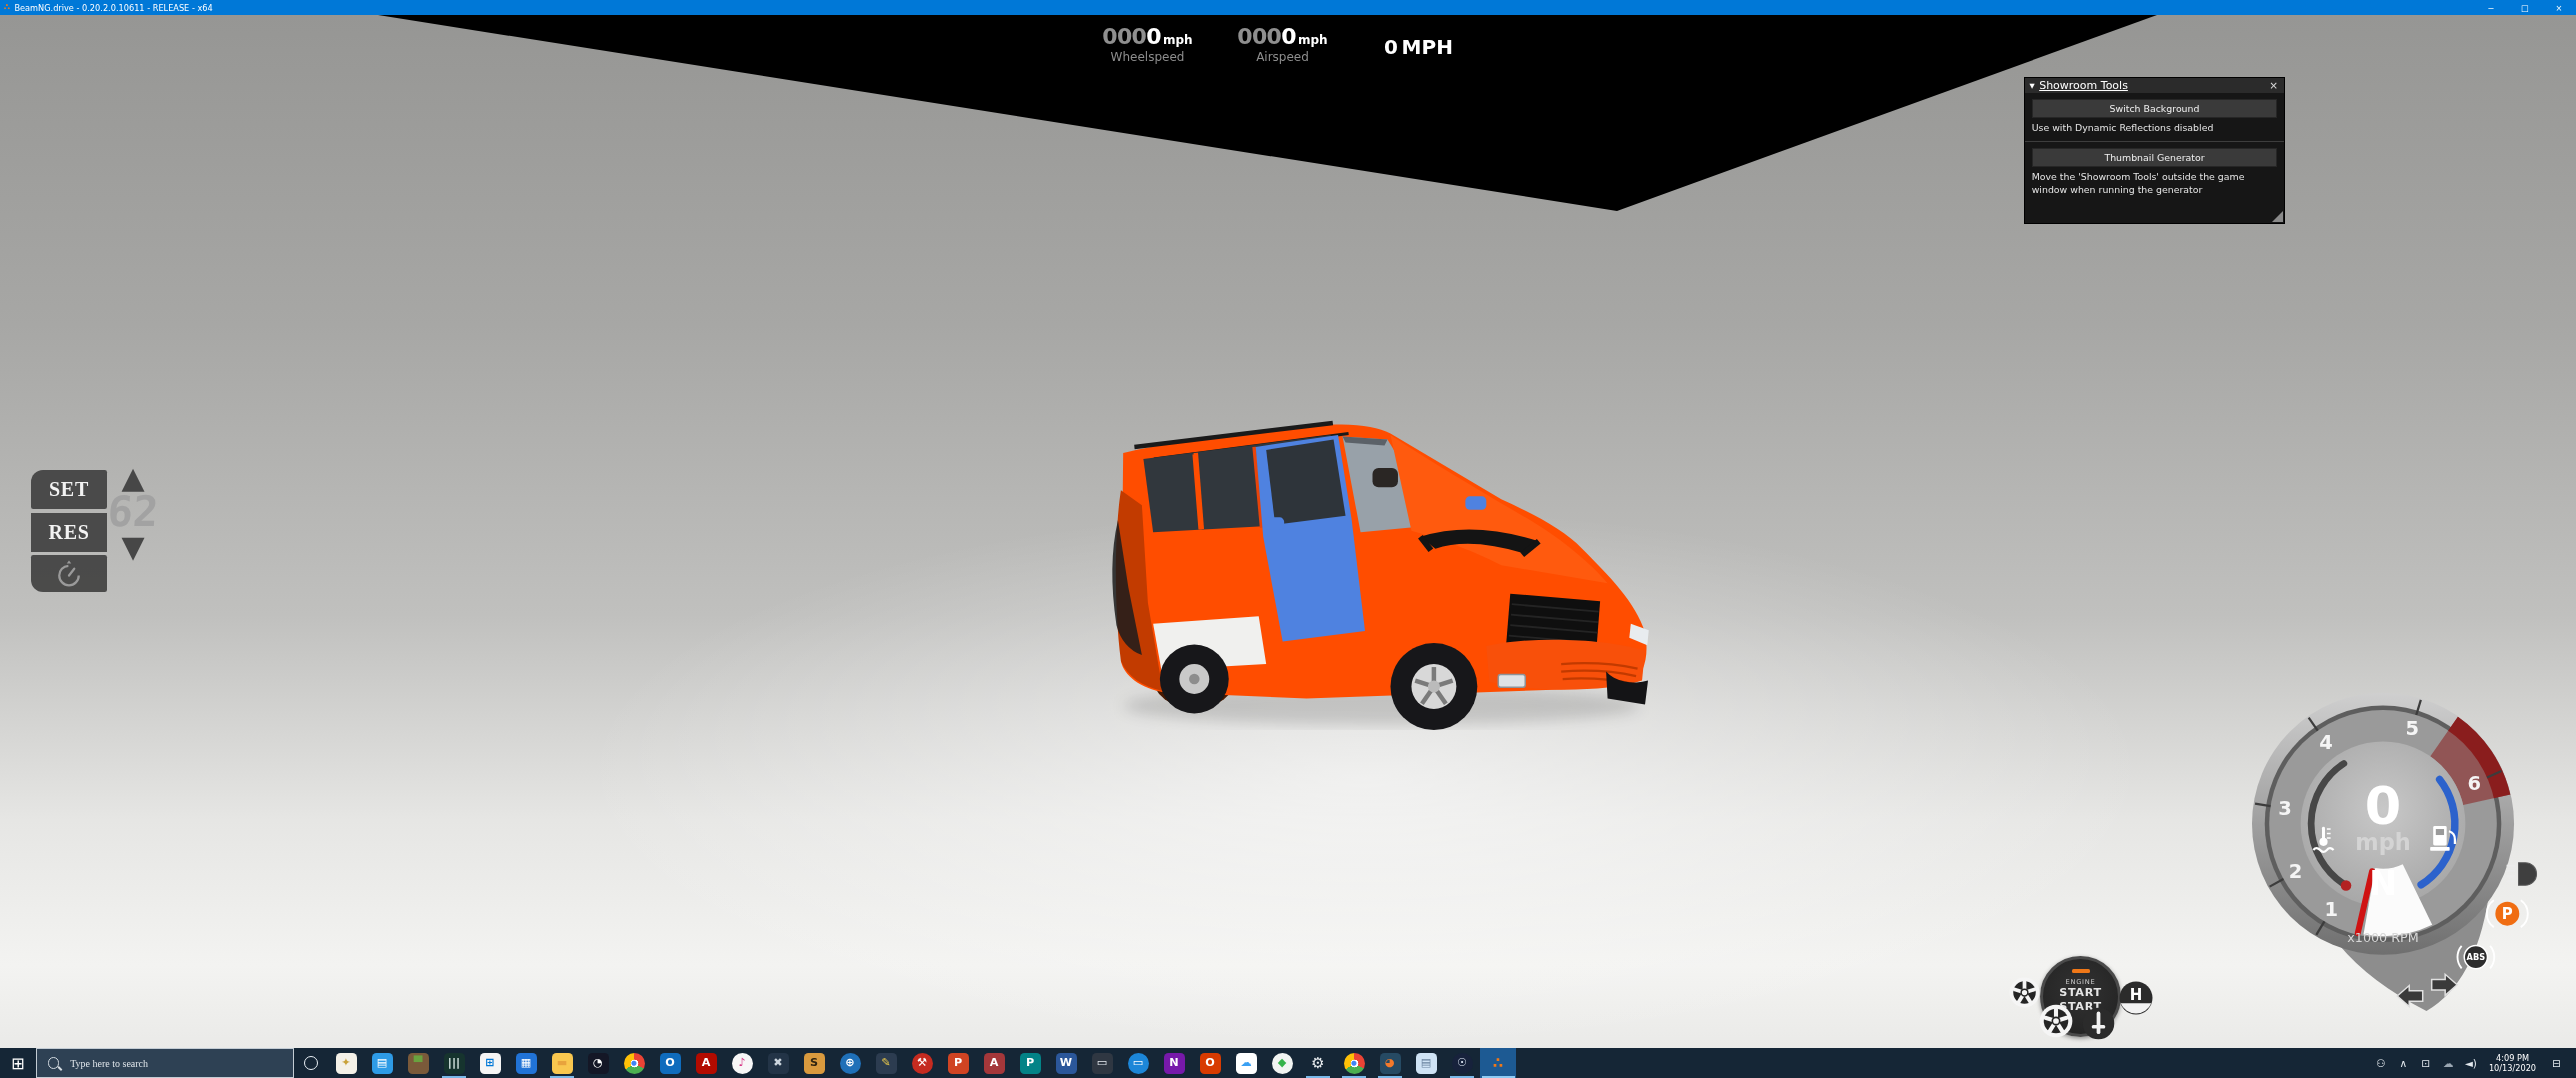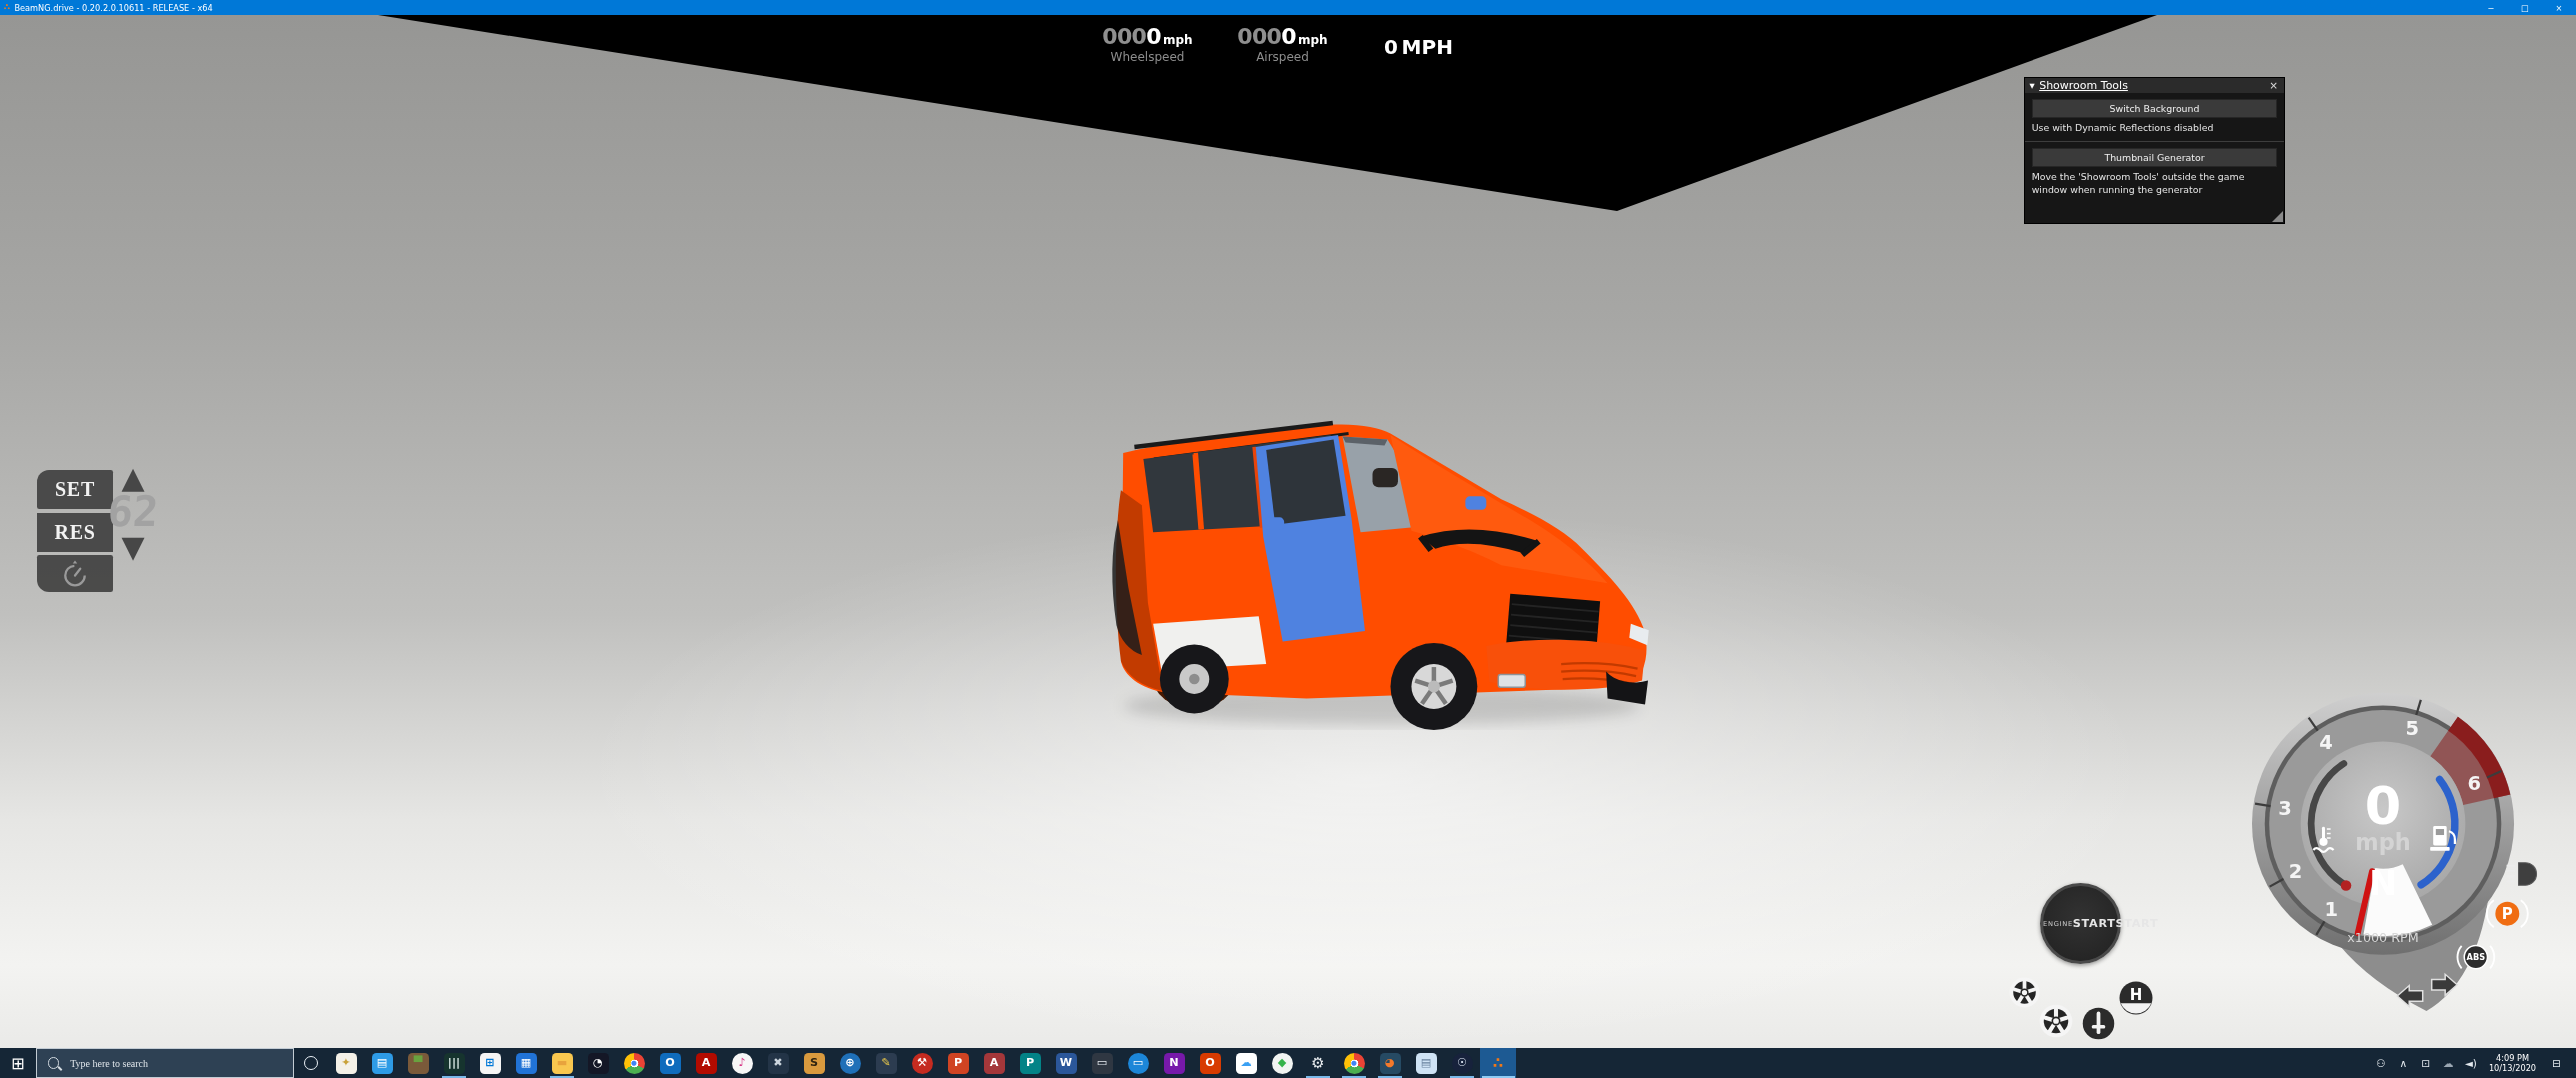--- a/index.html
+++ b/index.html
@@ -42,36 +42,36 @@
   .srt-body{padding:6px 6.7px 0 6.7px;}
   .srt-btn{height:16.5px;background:#3a3a3a;border:0.7px solid #262626;color:#efefef;
            display:flex;align-items:center;justify-content:center;font-size:9.4px;margin-bottom:4.5px;text-align:center;}
   .srt-note{color:#e4e4e4;font-size:9.4px;line-height:1.35;margin-bottom:6px;}
   .srt-div{border-top:0.7px solid #3d3d3d;margin:1.5px -6.7px 6.7px -6.7px;}
   .srt-grip{position:absolute;right:0.7px;bottom:0.7px;width:0;height:0;
             border-left:11.2px solid transparent;border-bottom:11.2px solid #8a8a8a;}
 
   
   .cruise{position:absolute;left:19px;top:449px;width:142px;height:150px;}
-  .cr-col{position:absolute;left:18px;top:6px;width:76px;}
+  .cr-col{position:absolute;left:12px;top:6px;width:76px;}
   .cr-btn{height:39px;margin-bottom:3.7px;background:rgba(66,66,66,.93);color:#f2f2f2;
           display:flex;align-items:center;justify-content:center;
           font-family:"Liberation Serif",serif;font-weight:bold;font-size:20px;letter-spacing:0.7px;}
   .cr-btn.first{border-radius:12px 2.2px 2.2px 2.2px;}
   .cr-btn.last{border-radius:2.2px 2.2px 2.2px 12px;height:37px;}
   .cr-right{position:absolute;left:88px;top:0;width:52px;text-align:center;}
   .cr-arrow{color:#474747;font-size:30px;line-height:.9;}
   .cr-num{font-family:"DejaVu Sans Mono",monospace;font-weight:bold;font-size:42px;
           color:#a2a2a2;line-height:1;transform:skewX(-4deg);}
 
   
-  .engine-btn{position:absolute;left:2040px;top:868px;width:81px;height:81px;border-radius:50%;
+  .engine-btn{position:absolute;left:2040px;top:941px;width:81px;height:81px;border-radius:50%;
       background:radial-gradient(circle at 50% 42%,#323232 0%,#262626 70%,#1d1d1d 100%);
       border:3.7px solid #4a4a4a;box-sizing:border-box;box-shadow:0 1.5px 4.5px rgba(0,0,0,.4);
-      display:flex;flex-direction:row;align-items:center;color:#e6e6e6;}
+      display:flex;flex-direction:column;align-items:center;color:#e6e6e6;}
   .engine-btn .dash{width:18px;height:4.5px;background:#f07818;border-radius:1.5px;margin:9.7px 0 4.5px 0;}
   .engine-btn .l1{font-size:6.7px;letter-spacing:0.7px;color:#cfcfcf;}
   .engine-btn .l2,.engine-btn .l3{font-size:11.2px;font-weight:bold;letter-spacing:0.7px;line-height:1.25;}
   .mini-btn{position:absolute;}
 
   
   .taskbar{position:absolute;left:0;bottom:0;width:2576px;height:30px;background:#152636;
            display:flex;align-items:center;color:#e8edf2;}
   .tb-start{width:36px;height:30px;display:flex;align-items:center;justify-content:center;
             font-size:16.5px;color:#fff;}

